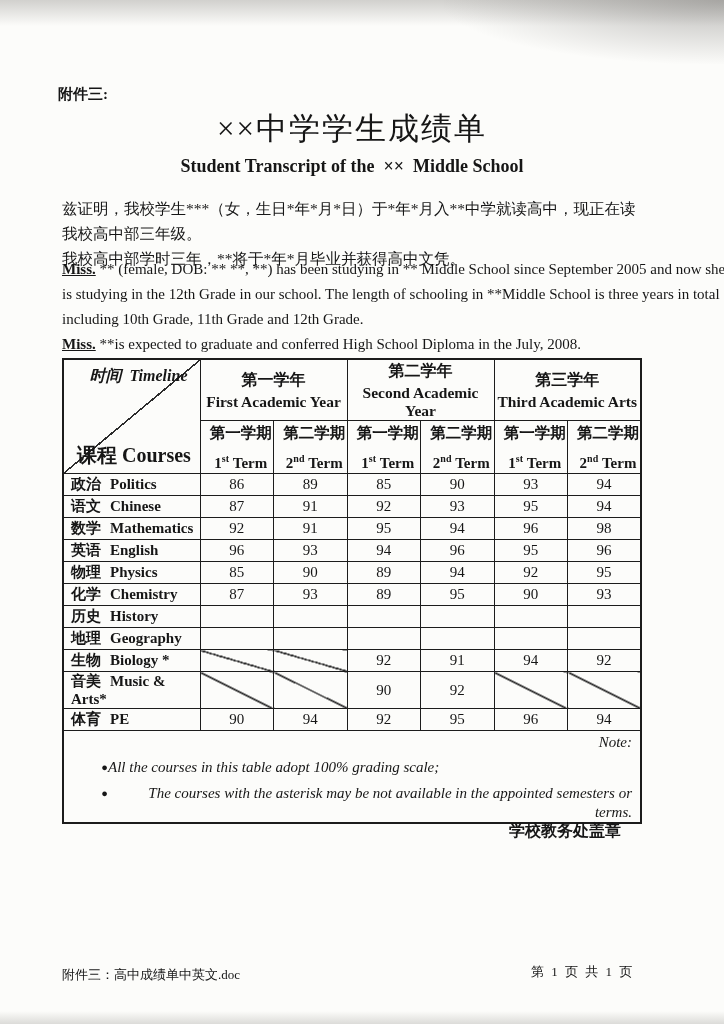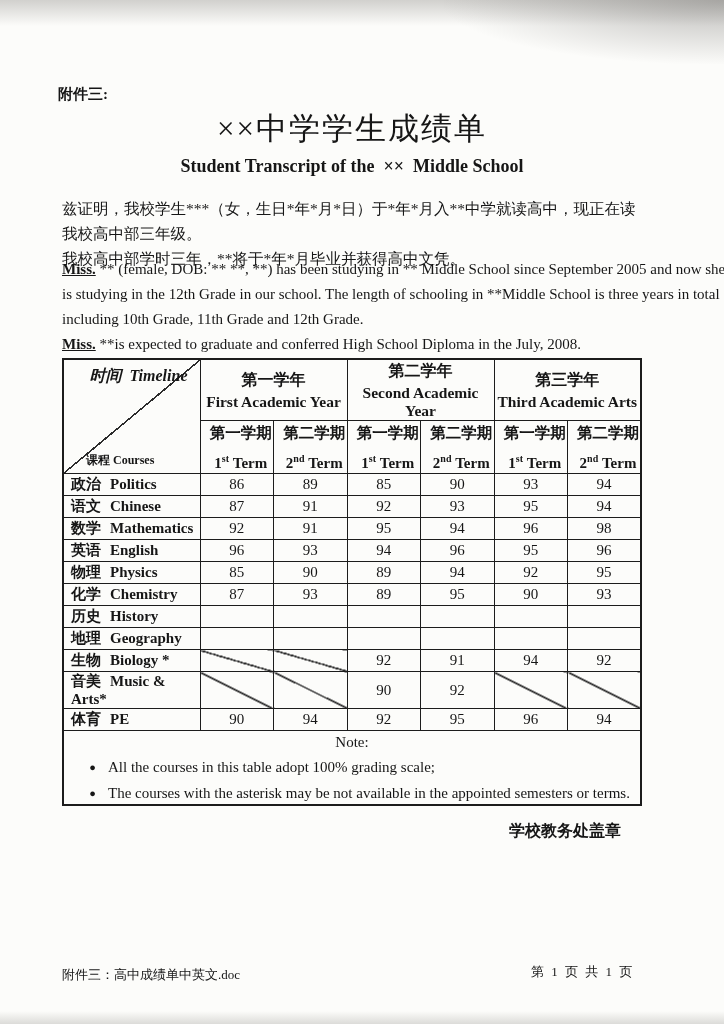--- a/index.html
+++ b/index.html
@@ -37,41 +37,41 @@
   .transcript th,.transcript td{border:1.5px solid #1c1c1c;padding:0;vertical-align:middle;}
   .col-course{width:137px;}
 
   .corner{
     position:relative;
     background-image:linear-gradient(to bottom right,
       transparent calc(50% - .8px), #2b2b2b calc(50% - .8px),
       #2b2b2b calc(50% + .8px), transparent calc(50% + .8px));
   }
   .corner .tl{position:absolute;top:6px;right:12px;font-weight:bold;font-size:16px;white-space:pre-wrap;font-style:italic;}
-  .corner .cl{position:absolute;bottom:4px;left:22px;font-weight:bold;font-size:12px;}
+  .corner .cl{position:absolute;bottom:4px;left:13px;font-weight:bold;font-size:20px;}
 
   #year-row th{height:48px;text-align:center;}
   .y-zh{font-weight:bold;font-size:16px;margin-top:1px;}
   .y-en{font-weight:bold;font-size:15.5px;margin-top:2px;}
 
   #term-row th{height:52px;text-align:center;padding-left:8px;}
   .t-zh{font-weight:bold;font-size:15.5px;}
   .t-en{font-weight:bold;font-size:15px;margin-top:11px;}
   .t-en sup{font-size:10px;line-height:0;}
 
   #score-body td{height:21px;text-align:center;font-size:15px;}
   #score-body td.course{text-align:left;padding-left:7px;font-weight:bold;}
   .c-en{margin-left:9px;}
   td.slash{
     background-image:linear-gradient(to top right,
       transparent calc(50% - .8px), #2b2b2b calc(50% - .8px),
       #2b2b2b calc(50% + .8px), transparent calc(50% + .8px));
   }
 
-  .note-cell{height:70px;vertical-align:top !important;text-align:center;padding:3px 8px 0 8px !important;}
+  .note-cell{height:70px;vertical-align:top !important;text-align:right;padding:3px 8px 0 8px !important;font-style:italic;}
   .note-title{font-size:15px;}
   .note-item{display:flex;margin-top:7px;}
   .bullet{width:31px;padding-left:5px;font-size:11px;line-height:19px;flex:0 0 auto;}
   .note-text{font-size:15px;line-height:19px;}
 
   .seal{position:absolute;left:420px;top:820px;width:290px;text-align:center;
     font-weight:bold;font-size:16px;line-height:21px;}
 
   .footer-filename{position:absolute;left:62px;top:966px;font-size:13px;}
   .footer-page{position:absolute;left:531px;top:963px;font-size:13px;letter-spacing:2px;}

